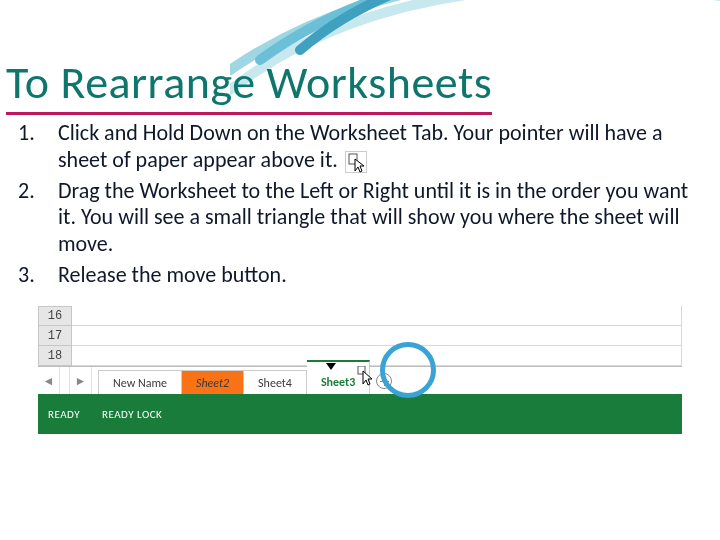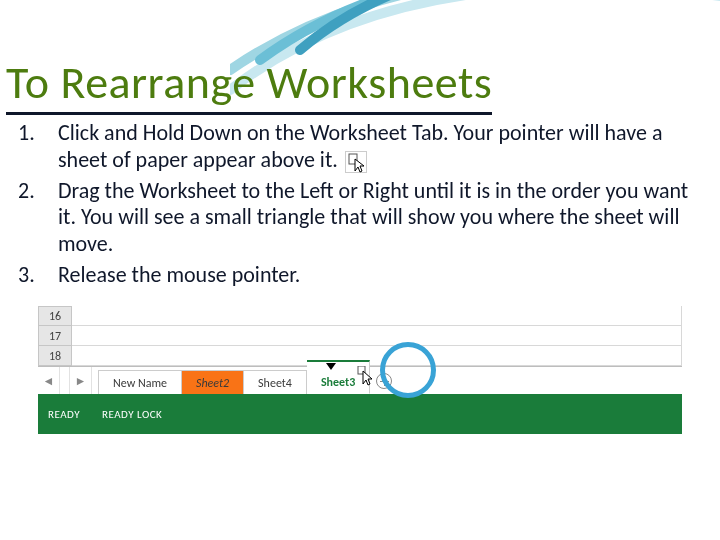--- a/index.html
+++ b/index.html
@@ -6,34 +6,34 @@
   html, body { width: 720px; height: 540px; font-family: "Calibri", "Segoe UI", Arial, sans-serif; background: #fff; overflow: hidden; }
   .slide { position: relative; width: 720px; height: 540px; background: #fff; }
   
   .swoosh { position: absolute; top: -60px; right: -30px; width: 520px; height: 180px; pointer-events: none; }
   .swoosh path { fill: none; stroke-width: 10; stroke-linecap: round; }
   .s1 { stroke: #c8e8f0; }
   .s2 { stroke: #9fd6e3; }
   .s3 { stroke: #6bbfd6; }
   .s4 { stroke: #3fa0c0; }
 
-  .title { position: absolute; top: 54px; left: 6px; font-size: 46px; font-weight: 400; color: #4d7c0f; border-bottom: 3px solid #0f172a; padding-bottom: 2px; letter-spacing: 0.5px; }
+  .title { position: absolute; top: 54px; left: 6px; font-size: 46px; font-weight: 400; color: #0f766e; border-bottom: 3px solid #be185d; padding-bottom: 2px; letter-spacing: 0.5px; }
   .body { position: absolute; top: 120px; left: 10px; right: 10px; }
   ol.steps { list-style: none; counter-reset: step; font-size: 22px; color: #0f172a; line-height: 1.22; }
   ol.steps li { counter-increment: step; padding-left: 48px; position: relative; margin-bottom: 4px; }
   ol.steps li::before { content: counter(step) "."; position: absolute; left: 8px; top: 0; }
   .pointer-icon { display: inline-block; vertical-align: middle; width: 22px; height: 22px; background: #fff; border: 1px solid #ccc; position: relative; margin-left: 2px; }
   .pointer-icon svg { position: absolute; top: 0; left: 0; }
 
   
   .excel { position: absolute; left: 38px; top: 306px; width: 644px; }
   .rowhdrs { display: flex; flex-direction: column; width: 34px; }
   .rowcell { height: 20px; background: #e6e6e6; border: 1px solid #c6c6c6; border-top: none; color: #444; font-size: 12px; display: flex; align-items: center; justify-content: center; }
   .rowcell:first-child { border-top: 1px solid #c6c6c6; }
-  .gridarea { display: flex; }
+  .gridarea { display: flex; font-family: Liberation Mono, monospace; }
   .gridrest { flex: 1; }
   .gridrow { height: 20px; border-bottom: 1px solid #d8d8d8; border-right: 1px solid #d8d8d8; background: #fff; }
 
   .tabbar { height: 28px; background: #fff; border-top: 1px solid #bdbdbd; display: flex; align-items: stretch; font-size: 12px; color: #3a3a3a; }
   .scroll-left, .scroll-right { width: 22px; display: flex; align-items: center; justify-content: center; color: #888; border-right: 1px solid #e2e2e2; }
   .scroll-sep { width: 10px; border-right: 1px solid #e2e2e2; }
   .tabs { display: flex; align-items: flex-end; position: relative; }
   .tab { padding: 5px 14px 4px; border-right: 1px solid #ccc; border-top: 1px solid #ccc; margin-top: 2px; background: #fff; position: relative; display:flex; align-items:flex-start; gap:2px;}
   .tab.active { background: #fff; font-weight: 700; color: #1a7c3a; border-top: 2px solid #1a7c3a; margin-top: 0; padding-top: 13px; border-bottom: 1px solid #fff; }
   .tab.hover { background: #f97316; font-style: italic; }
@@ -71,21 +71,21 @@
           Click and Hold Down on the Worksheet Tab. Your pointer will have a sheet of paper appear above it.
           <span class="pointer-icon">
             <svg width="22" height="22" viewBox="0 0 22 22">
               <rect x="3" y="2" width="8" height="10" fill="#fff" stroke="#555" stroke-width="1"></rect>
               <path d="M9 7 L9 19 L12 15 L14 20 L16 19 L14 14 L18 14 Z" fill="#fff" stroke="#000" stroke-width="1"></path>
             </svg>
           </span>
         </span>
       </li>
       <li><span>Drag the Worksheet to the Left or Right until it is in the order you want it. You will see a small triangle that will show you where the sheet will move.</span></li>
-      <li><span>Release the mouse pointer.</span></li>
+      <li><span>Release the move button.</span></li>
     </ol>
   </div>
 
   <div class="excel">
     <div class="gridarea">
       <div class="rowhdrs">
         <div class="rowcell">16</div>
         <div class="rowcell">17</div>
         <div class="rowcell">18</div>
       </div>

